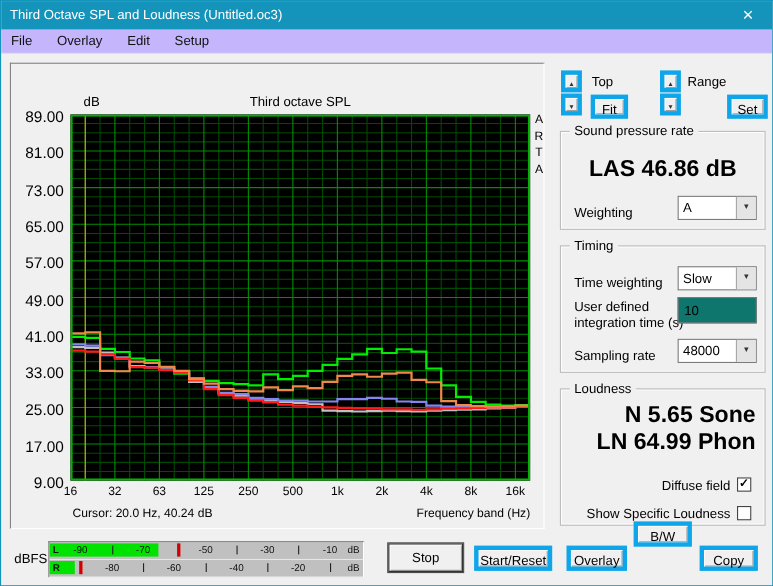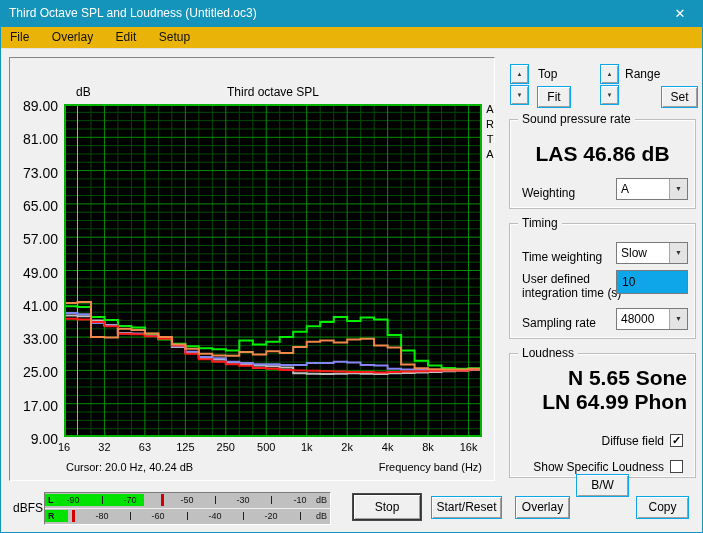--- a/index.html
+++ b/index.html
@@ -1,43 +1,43 @@
 <!DOCTYPE html>
 <html><head>
 <meta charset="utf-8">
 <style>
   html,body{margin:0;padding:0;background:#888;font-family:"Liberation Sans",sans-serif;}
   .win{position:relative;width:703px;height:533px;background:#f0f0f0;border:1px solid #1494ba;box-sizing:border-box;overflow:hidden;}
   .titlebar{position:absolute;left:0;top:0;width:100%;height:26px;background:#1494ba;color:#fff;}
   .titlebar .title{position:absolute;left:8px;top:5px;font-size:12px;}
   .closebtn{position:absolute;right:0;top:0;width:44px;height:26px;text-align:center;color:#fff;font-size:13px;line-height:26px;cursor:default;}
-  .menubar{position:absolute;left:0;top:26px;width:100%;height:21px;background:#eab308;border-bottom:1px solid #e3e3e3;}
+  .menubar{position:absolute;left:0;top:26px;width:100%;height:21px;background:#c4b5fd;border-bottom:1px solid #e3e3e3;}
   .menubar .mitem{display:inline-block;padding:3px 9px 0 9px;font-size:12px;color:#111;}
   
   .chartpanel{position:absolute;left:8px;top:56px;width:486px;height:424px;background:#f0f0f0;box-sizing:border-box;border-top:1px solid #848484;border-left:1px solid #848484;border-right:1px solid #ffffff;border-bottom:1px solid #ffffff;}
   .chartpanel .dblabel{position:absolute;left:66px;top:27px;font-size:12px;color:#000;}
   .chartpanel .ctitle{position:absolute;left:54px;top:27px;width:418px;text-align:center;font-size:12px;color:#000;}
   .arta{position:absolute;left:474px;top:44px;width:12px;font-size:11px;line-height:15px;text-align:center;color:#000;}
   #plot-wrap{position:absolute;left:54px;top:46px;width:418px;height:333px;background:#000;}
   #y-labels span{position:absolute;left:0;width:48px;text-align:right;font-size:14px;color:#000;}
   #x-labels span{position:absolute;top:383px;width:34px;text-align:center;font-size:11px;color:#000;}
   .cursorline-text{position:absolute;left:56px;top:403px;font-size:11px;color:#000;}
   .freqband{position:absolute;left:272px;top:403px;width:200px;text-align:right;font-size:11px;color:#000;}
   
-  .btn{position:absolute;background:#f0f0f0;border:1px solid #0ea5e9;box-shadow:inset 1px 1px 0 #ffffff,inset -1px -1px 0 #9f9f9f;font-size:12px;color:#000;text-align:center;box-sizing:border-box;cursor:default;}
+  .btn{position:absolute;background:#f0f0f0;border:4px solid #0ea5e9;box-shadow:inset 1px 1px 0 #ffffff,inset -1px -1px 0 #9f9f9f;font-size:12px;color:#000;text-align:center;box-sizing:border-box;cursor:default;}
   .btn.default{border:1px solid #333;box-shadow:0 0 0 1px #4a4a4a,inset 1px 1px 0 #ffffff,inset -1px -1px 0 #9f9f9f;}
   .spin{width:19px;height:20px;font-size:6px;line-height:18px;color:#333;}
   .label{position:absolute;font-size:12px;color:#000;}
   .group{position:absolute;border:1px solid #bdbdbd;box-shadow:inset 0 0 0 1px #fdfdfd;box-sizing:border-box;}
   .group .gtitle{position:absolute;top:-8px;left:8px;background:#f0f0f0;padding:0 4px;font-size:12px;color:#000;}
   .bigval{position:absolute;font-size:21px;font-weight:bold;color:#000;white-space:nowrap;}
   .combo{position:absolute;height:22px;background:#fff;border:1px solid #7a7a7a;box-sizing:border-box;font-size:12px;}
   .combo .cval{position:absolute;left:4px;top:3px;}
   .combo .carrow{position:absolute;right:0;top:0;width:17px;height:100%;background:#e4e4e4;border-left:1px solid #a8a8a8;text-align:center;font-size:7px;line-height:20px;color:#333;}
-  .textbox{position:absolute;height:24px;background:#0ea5e9;border:1px solid #7a7a7a;box-sizing:border-box;font-size:12px;padding:4px 0 0 5px;}
+  .textbox{position:absolute;height:24px;background:#0f766e;border:1px solid #7a7a7a;box-sizing:border-box;font-size:12px;padding:4px 0 0 5px;}
   .checkbox{position:absolute;width:13px;height:13px;background:#fff;border:1px solid #444;box-sizing:border-box;font-size:11px;font-weight:bold;line-height:11px;text-align:center;color:#000;}
   .rlabel{position:absolute;text-align:right;font-size:12px;color:#000;}
   
   #meter{position:absolute;left:43px;top:491px;width:287px;height:33px;background:#c0c0c0;border-top:1px solid #7c7c7c;border-left:1px solid #7c7c7c;border-right:1px solid #fff;border-bottom:1px solid #fff;box-sizing:border-box;}
   .meter-row{position:relative;width:100%;height:15px;background:#c0c0c0;overflow:hidden;}
   .meter-sep{width:100%;height:1px;background:#f0f0f0;}
   .m-green{position:absolute;left:0;top:1px;height:12px;background:#00e300;}
   .m-peak{position:absolute;top:1px;width:3px;height:12px;background:#d40000;}
   .m-tick{position:absolute;top:3px;width:1px;height:8px;background:#222;}
   .m-lab{position:absolute;top:2px;width:26px;margin-left:-13px;text-align:center;font-size:9px;color:#111;}

